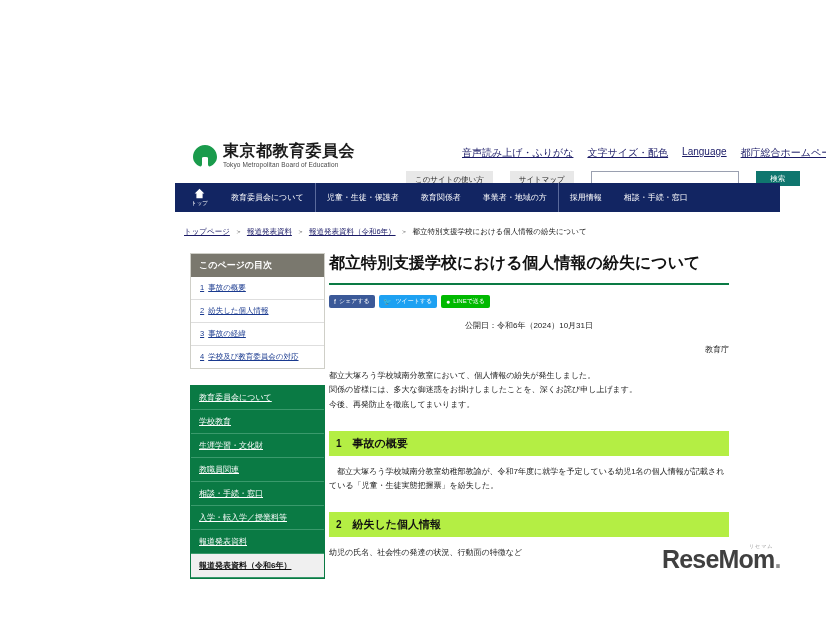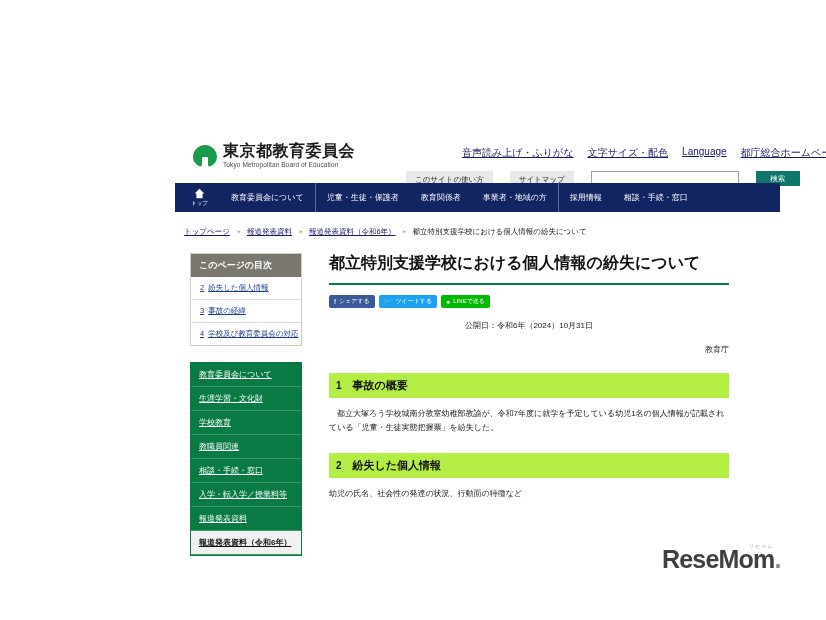--- a/index.html
+++ b/index.html
@@ -108,21 +108,21 @@
     display: flex; gap: 3px;
     font-size: 7.5px; color: #222;
   }
   .breadcrumb a { color: #1a1a66; text-decoration: underline; white-space: nowrap; }
   .breadcrumb .sep { color: #444; font-size: 7px; margin: 0 2px; }
   .breadcrumb .cur { color: #1a1a1a; white-space: nowrap; }
 
   
   .sidebar {
     position: absolute; left: 146px; top: 198px;
-    width: 112px;
+    width: 135px;
     border-radius: 17px;
   }
   .toc {
     border: 1px solid #cfcfc8;
     background: #ffffff;
     margin-bottom: 16px;
   }
   .toc-head {
     background: #7a786e;
     color: #ffffff;
@@ -300,39 +300,42 @@
       <a href="#">報道発表資料（令和6年）</a>
       <span class="sep">＞</span>
       <span class="cur">都立特別支援学校における個人情報の紛失について</span>
     </div>
 
     <div class="sidebar">
 
       <div class="toc">
         <div class="toc-head">このページの目次</div>
         <div class="toc-item">
+          <a href="#"><span class="toc-num">1</span><span>事故の概要</span></a>
+        </div>
+        <div class="toc-item">
           <a href="#"><span class="toc-num">2</span><span>紛失した個人情報</span></a>
         </div>
         <div class="toc-item">
           <a href="#"><span class="toc-num">3</span><span>事故の経緯</span></a>
         </div>
         <div class="toc-item">
           <a href="#"><span class="toc-num">4</span><span>学校及び教育委員会の対応</span></a>
         </div>
       </div>
 
       <div class="smenu">
         <div class="smenu-item">
           <a href="#">教育委員会について</a>
         </div>
         <div class="smenu-item">
+          <a href="#">学校教育</a>
+        </div>
+        <div class="smenu-item">
           <a href="#">生涯学習・文化財</a>
-        </div>
-        <div class="smenu-item">
-          <a href="#">学校教育</a>
         </div>
         <div class="smenu-item">
           <a href="#">教職員関連</a>
         </div>
         <div class="smenu-item">
           <a href="#">相談・手続・窓口</a>
         </div>
         <div class="smenu-item">
           <a href="#">入学・転入学／授業料等</a>
         </div>
@@ -364,20 +367,25 @@
           <span>LINEで送る</span>
         </div>
       </div>
 
       <div class="dates">
         <div>公開日：令和6年（2024）10月31日</div>
       </div>
 
       <div class="dept">教育庁</div>
 
+      <div class="lead">
+        <div>都立大塚ろう学校城南分教室において、個人情報の紛失が発生しました。</div>
+        <div>関係の皆様には、多大な御迷惑をお掛けしましたことを、深くお詫び申し上げます。</div>
+        <div>今後、再発防止を徹底してまいります。</div>
+      </div>
 
       <div class="sec-head">
         <span class="sec-num">1</span>
         <span>事故の概要</span>
       </div>
       <div class="sec-body">都立大塚ろう学校城南分教室幼稚部教諭が、令和7年度に就学を予定している幼児1名の個人情報が記載されている「児童・生徒実態把握票」を紛失した。</div>
 
       <div class="sec-head">
         <span class="sec-num">2</span>
         <span>紛失した個人情報</span>

